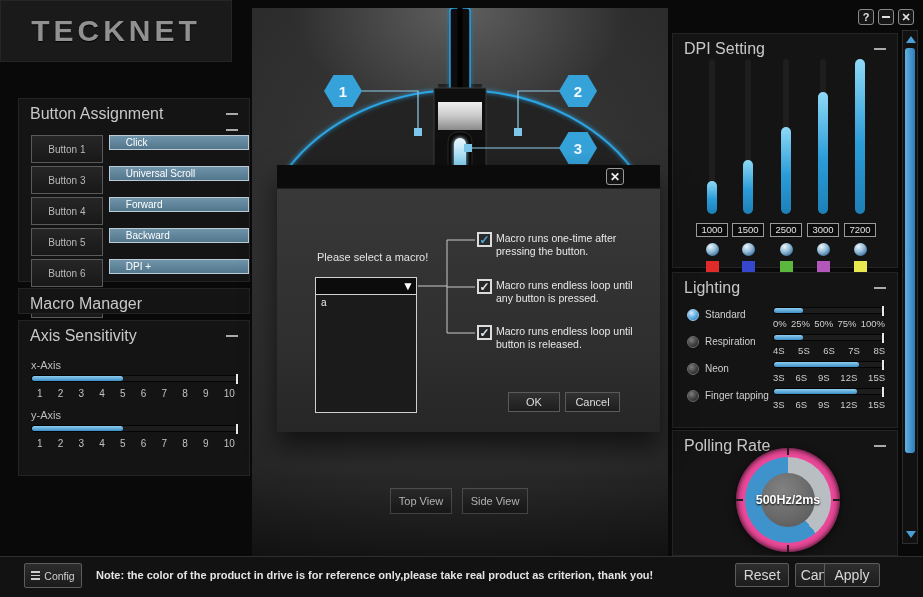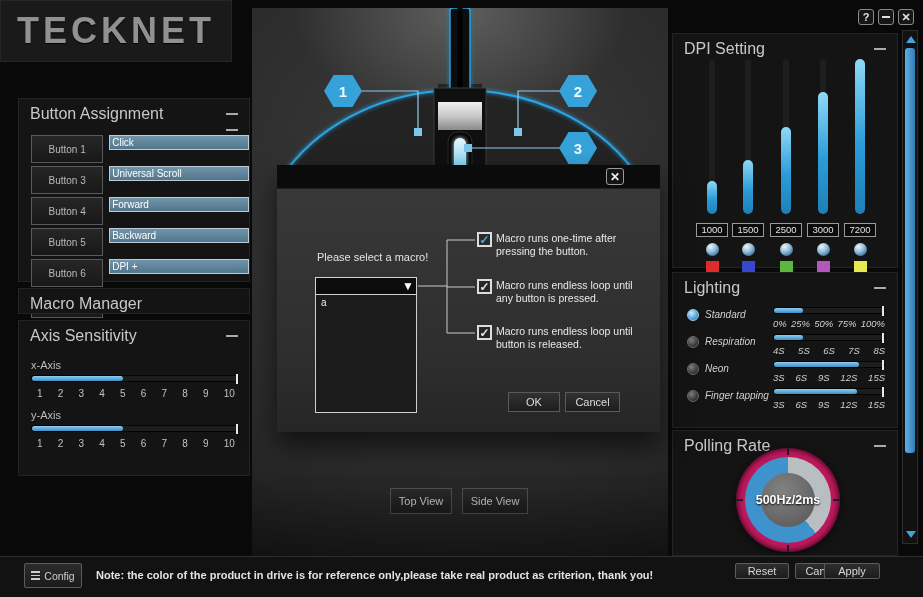--- a/index.html
+++ b/index.html
@@ -15,29 +15,29 @@
 
 
 .panel { position:absolute; background:#141414; border:1px solid #242424; }
 .panel-header { display:flex; justify-content:space-between; align-items:center; padding:6px 11px 4px 11px; }
 .panel-title { font-size:16px; color:#c8c8c8; }
 .minus-icon { width:12px; height:2px; background:#aaa; cursor:pointer; }
 
 
 #logo-panel { left:18px; top:28px; width:232px; height:62px; background:#1a1a1a; border:1px solid #262626;
   display:flex; align-items:center; justify-content:center; }
-.logo-text { font-size:36px; font-weight:bold; letter-spacing:4px; color:#919191; text-shadow:0 1px 1px #000; }
+.logo-text { font-size:30px; font-weight:bold; letter-spacing:4px; color:#919191; text-shadow:0 1px 1px #000; }
 
 #button-assignment { left:18px; top:98px; width:232px; height:184px; }
 .second-minus { display:flex; justify-content:flex-end; padding:2px 11px 4px; }
 .ba-row { display:flex; gap:6px; padding:0 0 0 12px; margin-bottom:3px; }
 .btn-label { width:78px; height:28px; background:linear-gradient(#262626,#181818); border:1px solid #5a5a5a;
   color:#b9b9b9; font-size:10px; display:flex; align-items:center; justify-content:center; cursor:pointer; }
 .btn-value { width:151px; height:15px; background:linear-gradient(#7094a9,#52768b); border:1px solid #bdcbd6;
-  color:#fff; font-size:10px; display:flex; align-items:center; padding-left:2px; cursor:pointer; }
+  color:#fff; font-size:10px; display:flex; align-items:center; padding-left:16px; cursor:pointer; }
 
 #macro-manager { left:18px; top:288px; width:232px; height:26px; }
 #axis-panel { left:18px; top:320px; width:232px; height:156px; }
 .axis-label { font-size:11px; color:#bdbdbd; margin:10px 0 4px 12px; }
 .h-slider { position:relative; height:7px; background:#1d1d1d; border:1px solid #040404; border-radius:3px; cursor:pointer; }
 .h-slider::after { content:""; position:absolute; right:0; top:-2px; width:2px; height:10px; background:#e8e8e8; }
 .h-fill { position:absolute; left:0; top:0; bottom:0; background:linear-gradient(#8ecdef,#3c8ec6); border-radius:3px; }
 .axis-slider { margin:0 10px 0 12px; }
 .tick-row { display:flex; justify-content:space-between; font-size:10px; color:#c2c2c2; }
 .axis-ticks { margin:6px 14px 0 18px; }
@@ -84,32 +84,32 @@
 .dpi-col { position:absolute; width:36px; display:flex; flex-direction:column; align-items:center; }
 .v-track { position:relative; width:6px; height:155px; background:#1e1e1e; border-radius:3px; cursor:pointer; }
 .v-fill { position:absolute; left:-2px; bottom:0; width:10px; background:linear-gradient(180deg,#8ed9f6,#2b9cd8 55%,#1e7fb6); border-radius:5px; }
 .dpi-value { margin-top:9px; font-size:9.5px; color:#e2e2e2; border:1px solid #9a9a9a; background:#0c0c0c; padding:0 4px; line-height:12px; }
 .sphere { margin-top:6px; width:13px; height:13px; border-radius:50%;
   background:radial-gradient(circle at 35% 28%, #eef5fa, #8fb9d6 45%, #41749e 78%, #274f72); cursor:pointer; }
 .dpi-square { margin-top:5px; width:13px; height:13px; cursor:pointer; }
 
 #lighting-panel { left:672px; top:272px; width:226px; height:156px; }
 .light-rows { padding:6px 12px 0 14px; }
-.light-row { display:grid; grid-template-columns:86px 1fr; height:27px;font-style:italic; }
+.light-row { display:grid; grid-template-columns:86px 1fr; height:27px; }
 .light-left { display:flex; align-items:flex-start; gap:6px; padding-top:2px; }
 .radio { width:12px; height:12px; border-radius:50%; border:1px solid #6a6a6a; flex:none;
   background:radial-gradient(circle at 35% 30%, #7e7e7e, #3c3c3c 60%, #222); cursor:pointer; }
 .radio.selected { background:radial-gradient(circle at 35% 30%, #d8ecfa, #57ace0 55%, #2a6ea6); border-color:#9ec8e4; }
 .light-label { font-size:10px; color:#d0d0d0; }
 .h-slider.sm { height:7px; }
 .tick-row.sm { font-size:9.5px; margin-top:4px; color:#cfcfcf; }
 
 #polling-panel { left:672px; top:430px; width:226px; height:126px; }
 .dial { position:absolute; left:63px; top:17px; width:104px; height:104px; border-radius:50%;
-  background:#be185d; box-shadow:inset 0 0 6px #000, 0 2px 8px rgba(0,0,0,.6); }
+  background:#ec4899; box-shadow:inset 0 0 6px #000, 0 2px 8px rgba(0,0,0,.6); }
 .dial-ring { position:absolute; left:9px; top:9px; width:86px; height:86px; border-radius:50%; }
 .dial-hole { position:absolute; left:25px; top:25px; width:54px; height:54px; border-radius:50%;
   background:radial-gradient(circle at 40% 32%, #828282, #636363 70%, #575757);
   display:flex; align-items:center; justify-content:center; }
 .dial-text { font-size:12.5px; font-weight:bold; color:#fff; text-shadow:0 1px 2px #000; }
 .dial-tickv { position:absolute; left:51px; width:2px; height:7px; background:#1c1c1c; }
 .dial-tickh { position:absolute; top:51px; width:7px; height:2px; background:#1c1c1c; }
 
 
 #scrollbar { left:902px; top:30px; width:16px; height:514px; background:#111; border:1px solid #2d2d2d; }
@@ -120,22 +120,22 @@
   background:linear-gradient(90deg,#5fb0e2,#2f7db8); cursor:grab; }
 
 
 #footer { left:0; top:556px; width:923px; height:41px; background:#121212; border-top:1px solid #2e2e2e; }
 #config-btn { position:absolute; left:24px; top:6px; width:58px; height:25px; background:linear-gradient(#2c2c2c,#1b1b1b);
   border:1px solid #5c5c5c; border-radius:2px; display:flex; align-items:center; justify-content:center; gap:4px;
   color:#cfcfcf; font-size:10.5px; cursor:pointer; }
 .menu-icon { display:flex; flex-direction:column; gap:2px; }
 .menu-icon i { width:9px; height:1.5px; background:#cfcfcf; display:block; }
 #footer-note { position:absolute; left:96px; top:12px; font-size:11px; font-weight:bold; color:#e3e3e3; }
-.footer-btn { position:absolute; top:6px; height:16px; background:linear-gradient(#2e2e2e,#1c1c1c); border:1px solid #5c5c5c;
-  border-radius:2px; color:#d8d8d8; font-size:11px; display:flex; align-items:center; justify-content:center; cursor:pointer; }
+.footer-btn { position:absolute; top:6px; height:24px; background:linear-gradient(#2e2e2e,#1c1c1c); border:1px solid #5c5c5c;
+  border-radius:2px; color:#d8d8d8; font-size:14px; display:flex; align-items:center; justify-content:center; cursor:pointer; }
 </style>
 </head>
 <body>
 
 <div class="abs win-controls">
   <div class="win-btn">?</div>
   <div class="win-btn">
       <span class="minbar"></span>
     </div>
   <div class="win-btn">✕</div>

